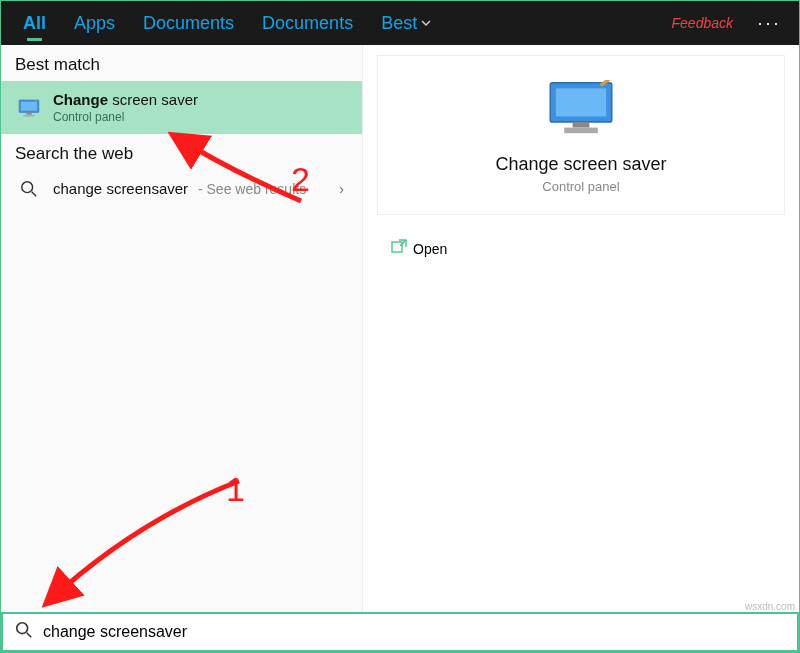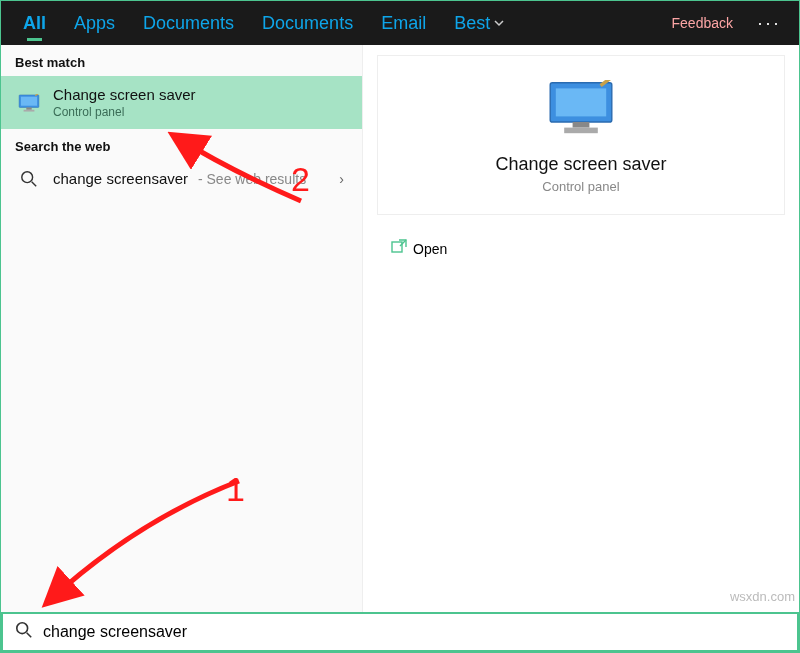--- a/index.html
+++ b/index.html
@@ -6,35 +6,35 @@
   html, body { width: 800px; height: 653px; overflow: hidden; background: #fff; }
   .root { width: 800px; height: 653px; position: relative; border: 1px solid #4cc48f; }
 
   
   .tabs { height: 44px; background: #1a1a1a; color: #fff; display: flex; align-items: center; padding: 0 8px; }
   .tab { padding: 0 14px; height: 44px; display: flex; align-items: center; font-size: 18px; color: #0ea5e9; cursor: pointer; position: relative; }
   .tab.selected { font-weight: 600; }
   .tab.selected::after { content: ""; position: absolute; left: 18px; right: 18px; bottom: 4px; height: 3px; background: #4cc48f; }
   .tab.more svg { margin-left: 4px; }
   .spacer { flex: 1; }
-  .feedback { font-size: 14px; color: #fca5a5; padding: 0 14px; cursor: pointer; }
+  .feedback { font-size: 14px; color: #ef4444; padding: 0 14px; cursor: pointer; font-style: italic; }
   .overflow { font-size: 18px; padding: 0 10px; cursor: pointer; letter-spacing: 2px; }
 
   
   .body { display: flex; height: calc(100% - 44px - 40px); }
 
   
   .left { width: 362px; background: #fafafa; border-right: 1px solid #eee; }
-  .section-header { font-size: 13px; font-weight: 700; color: #111; padding: 10px 14px 6px; }
+  .section-header { font-size: 17px; font-weight: 400; color: #111; padding: 10px 14px 6px; }
   .result { display: flex; align-items: center; padding: 10px 14px; cursor: pointer; position: relative; }
   .result.selected { background: #a6e3c5; }
   .result .icon { width: 28px; display: flex; justify-content: center; }
   .result .text { margin-left: 10px; }
   .result .title { font-size: 15px; color: #111; }
-  .result .title b { font-weight: 400; }
+  .result .title b { font-weight: 700; }
   .result .subtitle { font-size: 12px; color: #3a6d57; margin-top: 2px; }
   .result .websub { font-size: 14px; color: #888; margin-left: 6px; }
   .result .chevron { position: absolute; right: 18px; color: #666; font-size: 14px; }
 
   
   .right { flex: 1; background: #fff; }
   .preview-card { margin: 10px 14px 0; border: 1px solid #eee; padding: 24px 20px 20px; display: flex; flex-direction: column; align-items: center; }
   .preview-title { font-size: 18px; color: #111; margin-top: 14px; }
   .preview-sub { font-size: 13px; color: #888; margin-top: 4px; }
   .action-row { margin: 16px 24px 0; padding: 8px 4px; display: flex; align-items: center; font-size: 14px; color: #000000; cursor: pointer; }
@@ -45,42 +45,39 @@
   .searchbar .sicon { color: #333; }
   .searchbar input { border: none; outline: none; font-size: 16px; margin-left: 10px; flex: 1; color: #000; background: transparent; }
 
   
   .monitor-small { width: 22px; height: 18px; }
   .monitor-big { width: 68px; height: 56px; }
 
   
   .overlay { position: absolute; inset: 0; pointer-events: none; }
 
-  .watermark { position: absolute; right: 4px; bottom: 48px; font-size: 13px; color: #bbb; }
+  .watermark { position: absolute; right: 4px; bottom: 40px; font-size: 10px; color: #bbb; }
 </style>
 </head>
 <body>
 
 <div class="root">
 
   <div class="tabs">
     <div class="tab selected">
         <span>All</span>
       </div>
     <div class="tab">
         <span>Apps</span>
       </div>
     <div class="tab">
         <span>Documents</span>
       </div>
     <div class="tab">
         <span>Documents</span>
-      </div>
-    <div class="tab">
-        <span>Email</span>
       </div>
     <div class="tab more">
       <span>Best</span>
       <svg width="10" height="10" viewBox="0 0 10 10">
           <path d="M1 3 L5 7 L9 3" stroke="#ccc" stroke-width="1.5" fill="none"></path>
         </svg>
     </div>
     <div class="spacer"></div>
     <div class="feedback"><span>Feedback</span></div>
     <div class="overflow"><span>···</span></div>

